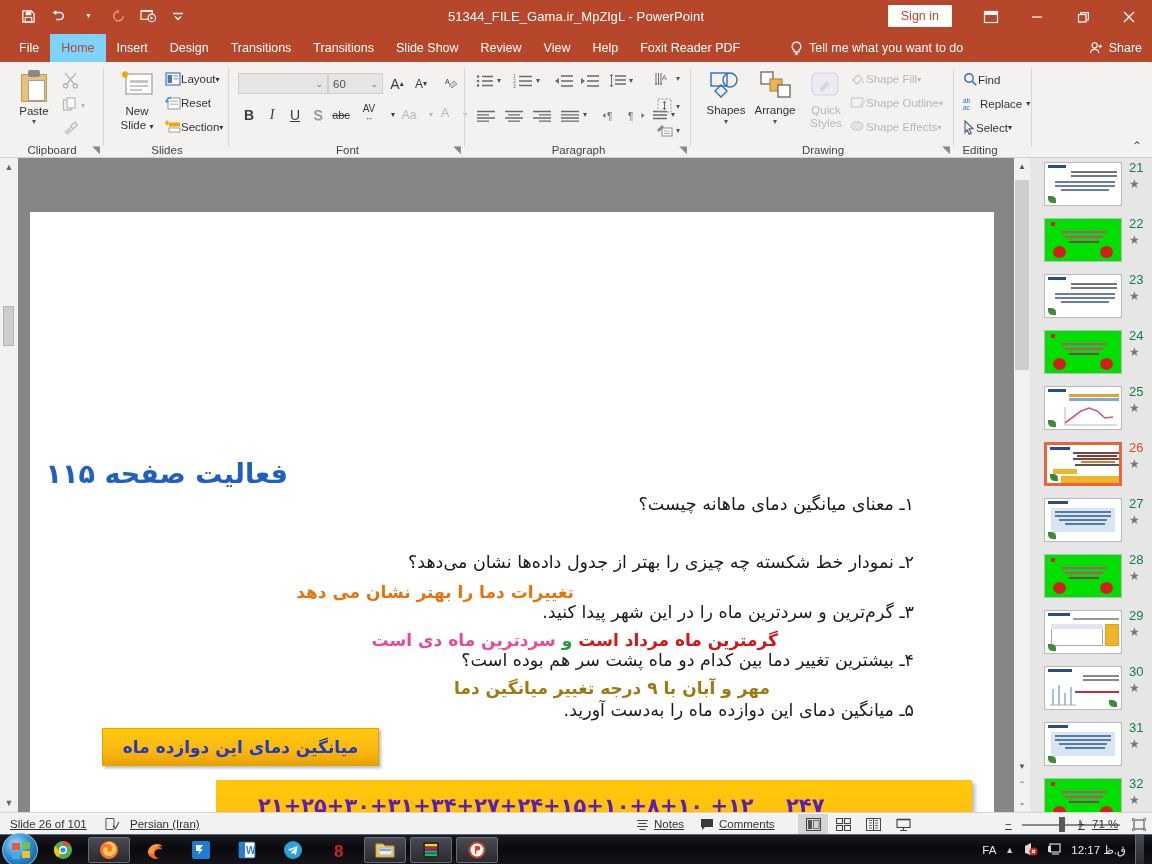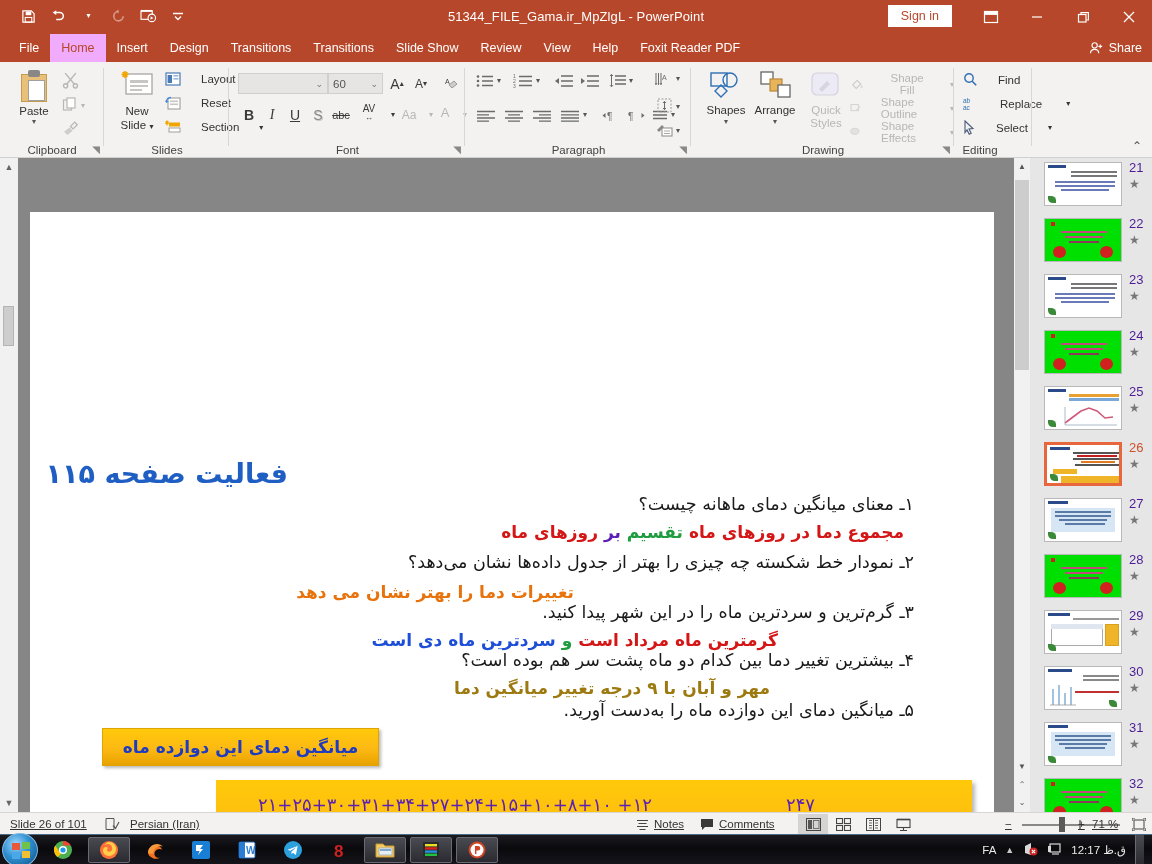--- a/index.html
+++ b/index.html
@@ -40,21 +40,21 @@
 
   
   .tabstrip {
     position: absolute; left: 0; top: 34px; width: 1152px; height: 28px;
     background: #b7472a; color: #fff; font-size: 12.5px;
   }
   .tabs { position: absolute; left: 8px; top: 0; display: flex; height: 28px; }
   .tab {
     height: 28px; line-height: 28px; padding: 0 11px; color: #fff; white-space: nowrap;
   }
-  .tab.active { background: #f0abfc; color: #b7472a; }
+  .tab.active { background: #7dd3fc; color: #b7472a; }
   .tellme {
     position: absolute; left: 790px; top: 0; height: 28px; line-height: 28px;
     display: flex; align-items: center; gap: 6px; font-size: 12.5px;
   }
   .share {
     position: absolute; right: 10px; top: 0; height: 28px; line-height: 28px;
     display: flex; align-items: center; gap: 5px; font-size: 12.5px;
   }
 
   
@@ -70,21 +70,21 @@
   .rgroup .gsep {
     position: absolute; right: 0; top: 6px; width: 1px; height: 78px; background: #d9d7d5;
   }
   .dlg {
     position: absolute; bottom: 3px; right: 4px; font-size: 10px; color: #888;
   }
   .dimmed { color: #b9b6b3 !important; }
   .cap { font-size: 11.5px; color: #333; }
 
   
-  .rbtn { position: absolute; display: flex; align-items: center; gap: 20px; font-size: 11.5px; color: #333; }
+  .rbtn { position: absolute; display: flex; align-items: center; gap: 0; font-size: 11.5px; color: #333; }
 
   
   .paste-ico {
     position: relative; width: 30px; height: 32px; margin: 0 auto;
   }
   .paste-ico .board { position: absolute; left: 2px; top: 4px; width: 26px; height: 28px; background: #e8c07a; border: 1px solid #c59b4e; }
   .paste-ico .clip { position: absolute; left: 9px; top: 0px; width: 12px; height: 7px; background: #8a8886; border-radius: 2px; }
   .paste-ico .page { position: absolute; left: 9px; top: 10px; width: 17px; height: 21px; background: #fff; border: 1px solid #a19f9d; }
 
   
@@ -139,37 +139,37 @@
     color: #1f3bbf; font-size: 17px; font-weight: bold; direction: rtl;
     font-family: "DejaVu Sans", sans-serif;
   }
   .formulabox {
     position: absolute; left: 186px; top: 568px; width: 756px; height: 100px;
     background: linear-gradient(180deg,#ffc90a 0%,#fdba12 60%,#f0ab00 100%);
     box-shadow: 3px 3px 4px rgba(0,0,0,.28);
     font-family: "DejaVu Sans", sans-serif;
   }
   .fx-eq { position: absolute; color: #00a34a; font-weight: bold; font-size: 24px; }
-  .fx-num { position: absolute; color: #5b1fb5; font-weight: normal; font-size: 18px; white-space: nowrap; }
+  .fx-num { position: absolute; color: #5b1fb5; font-weight: bold; font-size: 21px; white-space: nowrap; }
   .fx-den { position: absolute; color: #7a4a10; font-weight: bold; font-size: 21px; white-space: nowrap; }
   .fx-bar { position: absolute; background: #e8113c; height: 4px; }
   .fx-res { position: absolute; color: #00a34a; font-weight: bold; font-size: 24px; white-space: nowrap; }
 
   
   .thumbpanel {
     position: absolute; left: 1030px; top: 158px; width: 122px; height: 654px;
     background: #e6e6e6; overflow: hidden;
   }
   .thumbrow { position: absolute; left: 0; width: 122px; }
   .thumb-img {
     position: absolute; left: 14px; top: 0; width: 78px; height: 44px;
     background: #fff; border: 1px solid #b9b9b9; overflow: hidden;
   }
   .thumb-img.sel { border: 3px solid #e8663b; }
-  .thumb-num { position: absolute; left: 99px; top: -2px; font-size: 13px; color: #4c1d95; }
+  .thumb-num { position: absolute; left: 99px; top: -2px; font-size: 13px; color: #15803d; }
   .thumb-num.sel { color: #d0502a; }
   .thumb-star { position: absolute; left: 99px; top: 15px; font-size: 12px; color: #777; }
   .tg { background: #00e000 !important; }
   .tleaf { position: absolute; left: 3px; bottom: 2px; width: 8px; height: 7px; background: #3a8a3a; border-radius: 0 60% 0 60%; }
 
   
   .statusbar {
     position: absolute; left: 0; top: 812px; width: 1152px; height: 22px;
     background: #f3f2f1; border-top: 1px solid #d8d6d4; font-size: 11.5px; color: #333;
   }
@@ -283,20 +283,27 @@
         <div class="tab">Insert</div>
         <div class="tab">Design</div>
         <div class="tab">Transitions</div>
         <div class="tab">Transitions</div>
         <div class="tab">Slide Show</div>
         <div class="tab">Review</div>
         <div class="tab">View</div>
         <div class="tab">Help</div>
         <div class="tab">Foxit Reader PDF</div>
       </div>
+    <div class="tellme">
+      <svg width="13" height="15" viewBox="0 0 12 14">
+          <path d="M6 1a4 4 0 0 0-2.3 7.3V10h4.6V8.3A4 4 0 0 0 6 1z" fill="none" stroke="#fff" stroke-width="1.1"></path>
+          <path d="M4.3 11.3h3.4M5 12.8h2" stroke="#fff" stroke-width="1.1"></path>
+        </svg>
+      <span>Tell me what you want to do</span>
+    </div>
     <div class="share">
       <svg width="15" height="14" viewBox="0 0 16 14">
           <circle cx="6" cy="4.2" r="2.8" fill="none" stroke="#fff" stroke-width="1.2"></circle>
           <path d="M1.6 12.6c0-2.6 2-4.2 4.4-4.2s4.4 1.6 4.4 4.2" fill="none" stroke="#fff" stroke-width="1.2"></path>
           <path d="M12 3.3v4M10 5.3h4" stroke="#fff" stroke-width="1.2"></path>
         </svg>
       <span>Share</span>
     </div>
   </div>
 
@@ -623,27 +630,26 @@
       <div class="arrow" style="top:4px;">▲</div>
       <div class="thumbbar"></div>
       <div class="arrow" style="bottom:4px;">▼</div>
     </div>
 
     <div class="slide">
 
       <div class="s-title">فعالیت  صفحه ۱۱۵</div>
 
       <div class="q" style="top:282px;">۱ـ معنای میانگین دمای ماهانه چیست؟</div>
-      <div class="a" id="ans-1" style="right:90px;top:310px;"><span style="color: rgb(212, 22, 22);">مجموع دما در روزهای ماه </span><span style="color: rgb(31, 156, 63);">تقسیم </span><span style="color: rgb(91, 31, 181);">بر </span><span style="color: rgb(212, 22, 22);">روزهای ماه</span></div>
 
       <div class="q" style="top:340px;">۲ـ نمودار خط شکسته چه چیزی را بهتر از جدول داده‌ها نشان می‌دهد؟</div>
       <div class="a" id="ans-2" style="right:420px;top:370px;"><span style="color: rgb(232, 115, 12);">تغییرات دما را بهتر نشان می دهد</span></div>
 
       <div class="q" style="top:390px;">۳ـ گرم‌ترین و سردترین ماه را در این شهر پیدا کنید.</div>
-      <div class="a" id="ans-3" style="right:216px;top:418px;"><span style="color: rgb(212, 22, 22);">گرمترین ماه مرداد است </span><span style="color: rgb(31, 156, 63);">و </span><span style="color: #1d4ed8;">سردترین ماه دی است</span></div>
+      <div class="a" id="ans-3" style="right:216px;top:418px;"><span style="color: rgb(212, 22, 22);">گرمترین ماه مرداد است </span><span style="color: rgb(31, 156, 63);">و </span><span style="color: #ec4899;">سردترین ماه دی است</span></div>
 
       <div class="q" style="top:438px;">۴ـ بیشترین تغییر دما بین کدام دو ماه پشت سر هم بوده است؟</div>
       <div class="a" id="ans-4" style="right:224px;top:466px;"><span style="color: rgb(156, 122, 16);">مهر و آبان با ۹ درجه تغییر میانگین دما</span></div>
 
       <div class="q" style="top:488px;">۵ـ میانگین دمای این دوازده ماه را به‌دست آورید.</div>
 
       <div class="yellowbox">
         <span>میانگین دمای این دوازده ماه</span>
       </div>
 

